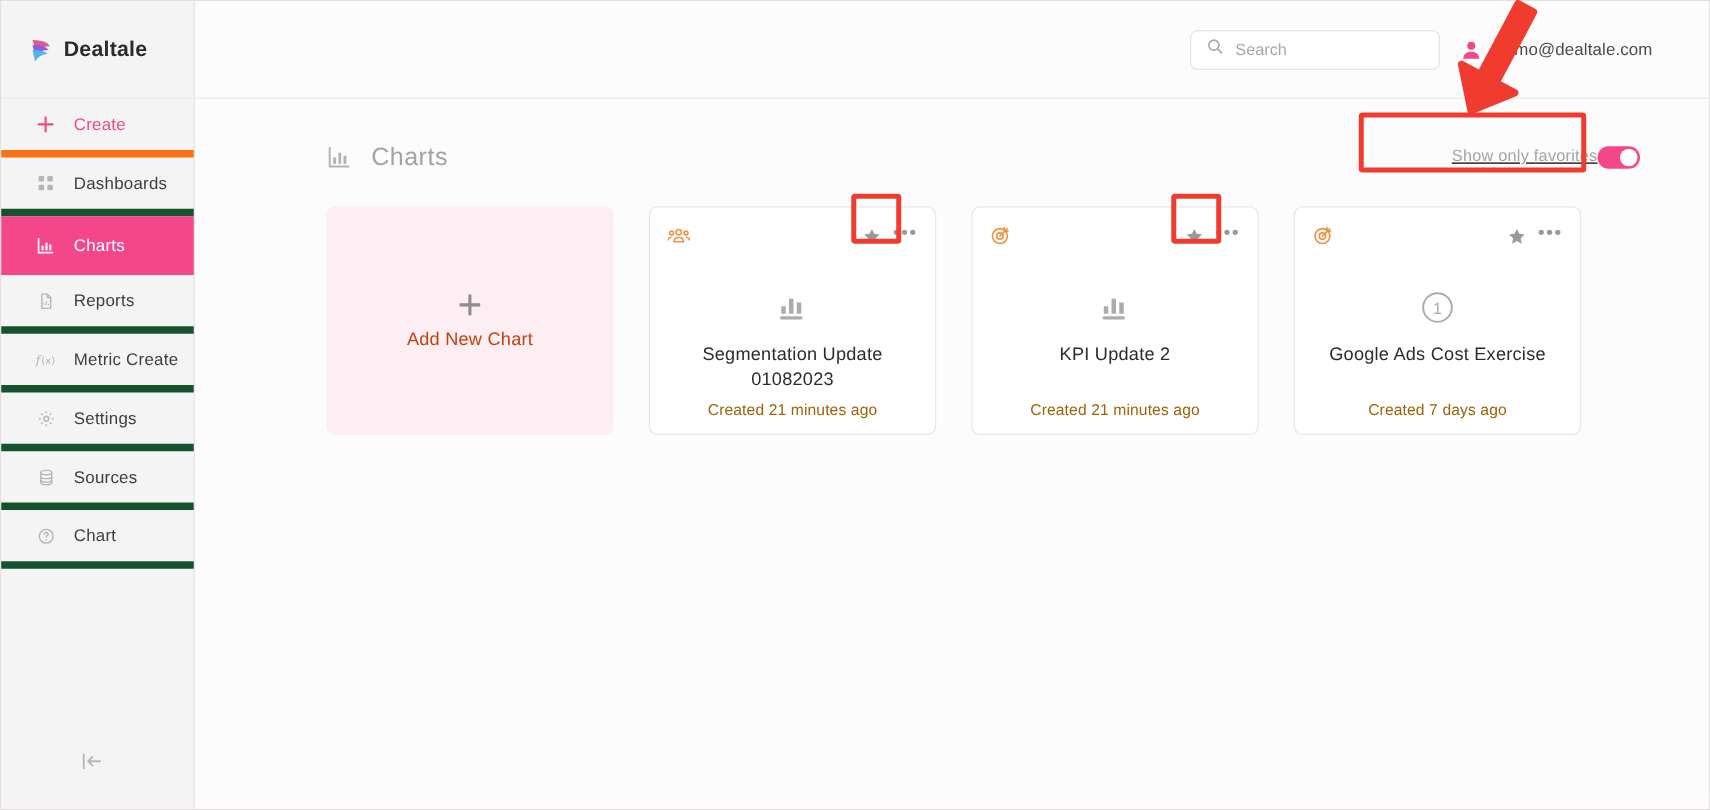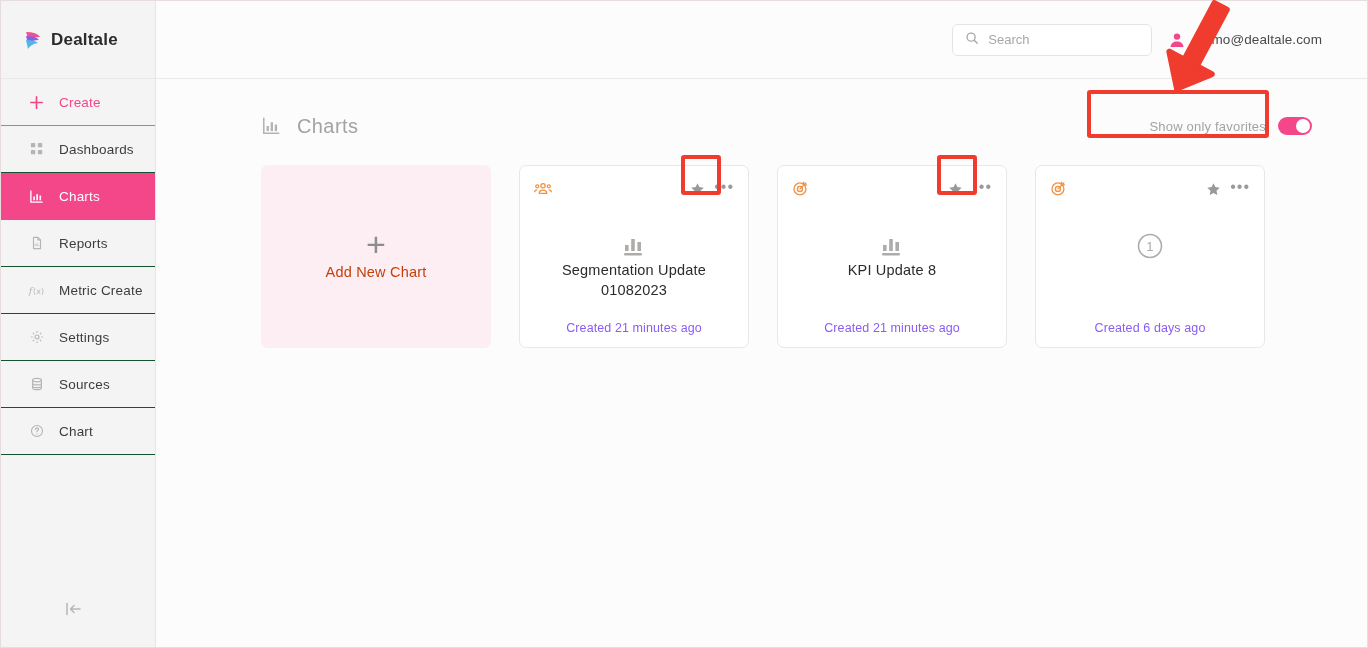--- a/index.html
+++ b/index.html
@@ -50,30 +50,30 @@
   .logo-mark { width: 20px; height: 22px; flex: none; }
 
   .nav-item {
     height: 47px;
     display: flex;
     align-items: center;
     gap: 14px;
     padding-left: 27px;
     font-size: 13.5px;
     color: #3d3d3d;
-    border-bottom: 1px solid #14532d;
+    border-bottom: 6px solid #14532d;
     cursor: pointer;
     letter-spacing: .2px;
   }
   .nav-item .nico {
     width: 17px; height: 17px; flex: none;
     display: flex; align-items: center; justify-content: center;
     color: #b7b4b4;
   }
-  .nav-item.create { color: #f4478a; border-bottom: 1px solid #f97316; }
+  .nav-item.create { color: #f4478a; border-bottom: 6px solid #f97316; }
   .nav-item.create .nico { color: #f4478a; }
   .nav-item.active {
     background: #f4478a;
     color: #ffffff;
     border-bottom: 1px solid #f4478a;
   }
   .nav-item.active .nico { color: #ffffff; }
 
   .collapse-btn {
     position: absolute;
@@ -145,23 +145,23 @@
   .page-title-wrap { display: flex; align-items: center; gap: 16px; }
   .page-title {
     font-size: 20px;
     color: #a5a2a2;
     letter-spacing: .4px;
   }
   .title-icon { width: 20px; height: 20px; color: #b5b2b2; }
 
   .fav-toggle-wrap {
     display: flex;
-    align-items: center;
-    gap: 12px;
+    align-items: flex-start;
     padding: 6px 10px;
+    text-decoration: underline;
   }
   .fav-label { font-size: 13px; color: #a5a2a2; letter-spacing: .2px; }
   .switch {
     width: 34px; height: 18px;
     border-radius: 9px;
     background: #f4478a;
     position: relative;
     cursor: pointer;
     flex: none;
   }
@@ -217,36 +217,36 @@
   }
 
   .thumb {
     margin-top: 66px;
     width: 28px; height: 28px;
     color: #aeabab;
     display: flex; align-items: center; justify-content: center;
   }
 
   .card-title {
-    margin-top: 0;
+    margin-top: 14px;
     font-size: 14.5px;
     color: #2b2b2b;
     text-align: center;
     line-height: 20px;
     letter-spacing: .2px;
     padding: 0 10px;
     max-width: 215px;
   }
   .card-meta {
     position: absolute;
     bottom: 12px;
     left: 0; right: 0;
     text-align: center;
     font-size: 12.5px;
-    color: #8b5cf6;
+    color: #a16207;
     letter-spacing: .1px;
   }
 
   
   .anno-box {
     position: absolute;
     border: 4px solid #f03b2f;
     border-radius: 3px;
     pointer-events: none;
     z-index: 40;
@@ -481,21 +481,21 @@
             </span>
           </div>
           <span class="thumb">
             <svg viewBox="0 0 26 24" width="26" height="24" fill="currentColor">
               <rect x="4" y="11" width="3.6" height="6"></rect>
                 <rect x="10.2" y="5" width="3.6" height="12"></rect>
               <rect x="16.4" y="8" width="3.6" height="9"></rect>
                 <rect x="3" y="19" width="18" height="2.6" rx="1.3"></rect>
             </svg>
           </span>
-          <div class="card-title">KPI Update 8</div>
+          <div class="card-title">KPI Update 2</div>
           <div class="card-meta">Created 21 minutes ago</div>
         </div>
 
         <div class="card">
           <div class="card-topicons">
             <span class="type-icon">
               <svg viewBox="0 0 18 18" width="17" height="17" fill="none" stroke="currentColor" stroke-width="1.4">
                 <circle cx="8.4" cy="9.4" r="6.3"></circle>
                   <circle cx="8.4" cy="9.4" r="2.7"></circle>
                 <path d="M8.4 9.4L14.6 3.2M12.2 2.2v3h3" stroke-linecap="round" stroke-linejoin="round"></path>
@@ -509,21 +509,22 @@
               </span>
               <span class="dots-icon">•••</span>
             </span>
           </div>
           <span class="thumb">
             <svg viewBox="0 0 30 30" width="30" height="30" fill="none" stroke="currentColor" stroke-width="1.7">
               <circle cx="15" cy="15" r="12.3"></circle>
               <text x="15" y="20.2" text-anchor="middle" font-family="Liberation Sans, sans-serif" font-size="14" fill="currentColor" stroke="none">1</text>
             </svg>
           </span>
-          <div class="card-meta">Created 6 days ago</div>
+          <div class="card-title">Google Ads Cost Exercise</div>
+          <div class="card-meta">Created 7 days ago</div>
         </div>
 
       </div>
     </div>
   </div>
 
   <div class="anno-box" id="anno-toggle"></div>
   <div class="anno-box" id="anno-star-1"></div>
   <div class="anno-box" id="anno-star-2"></div>
 

